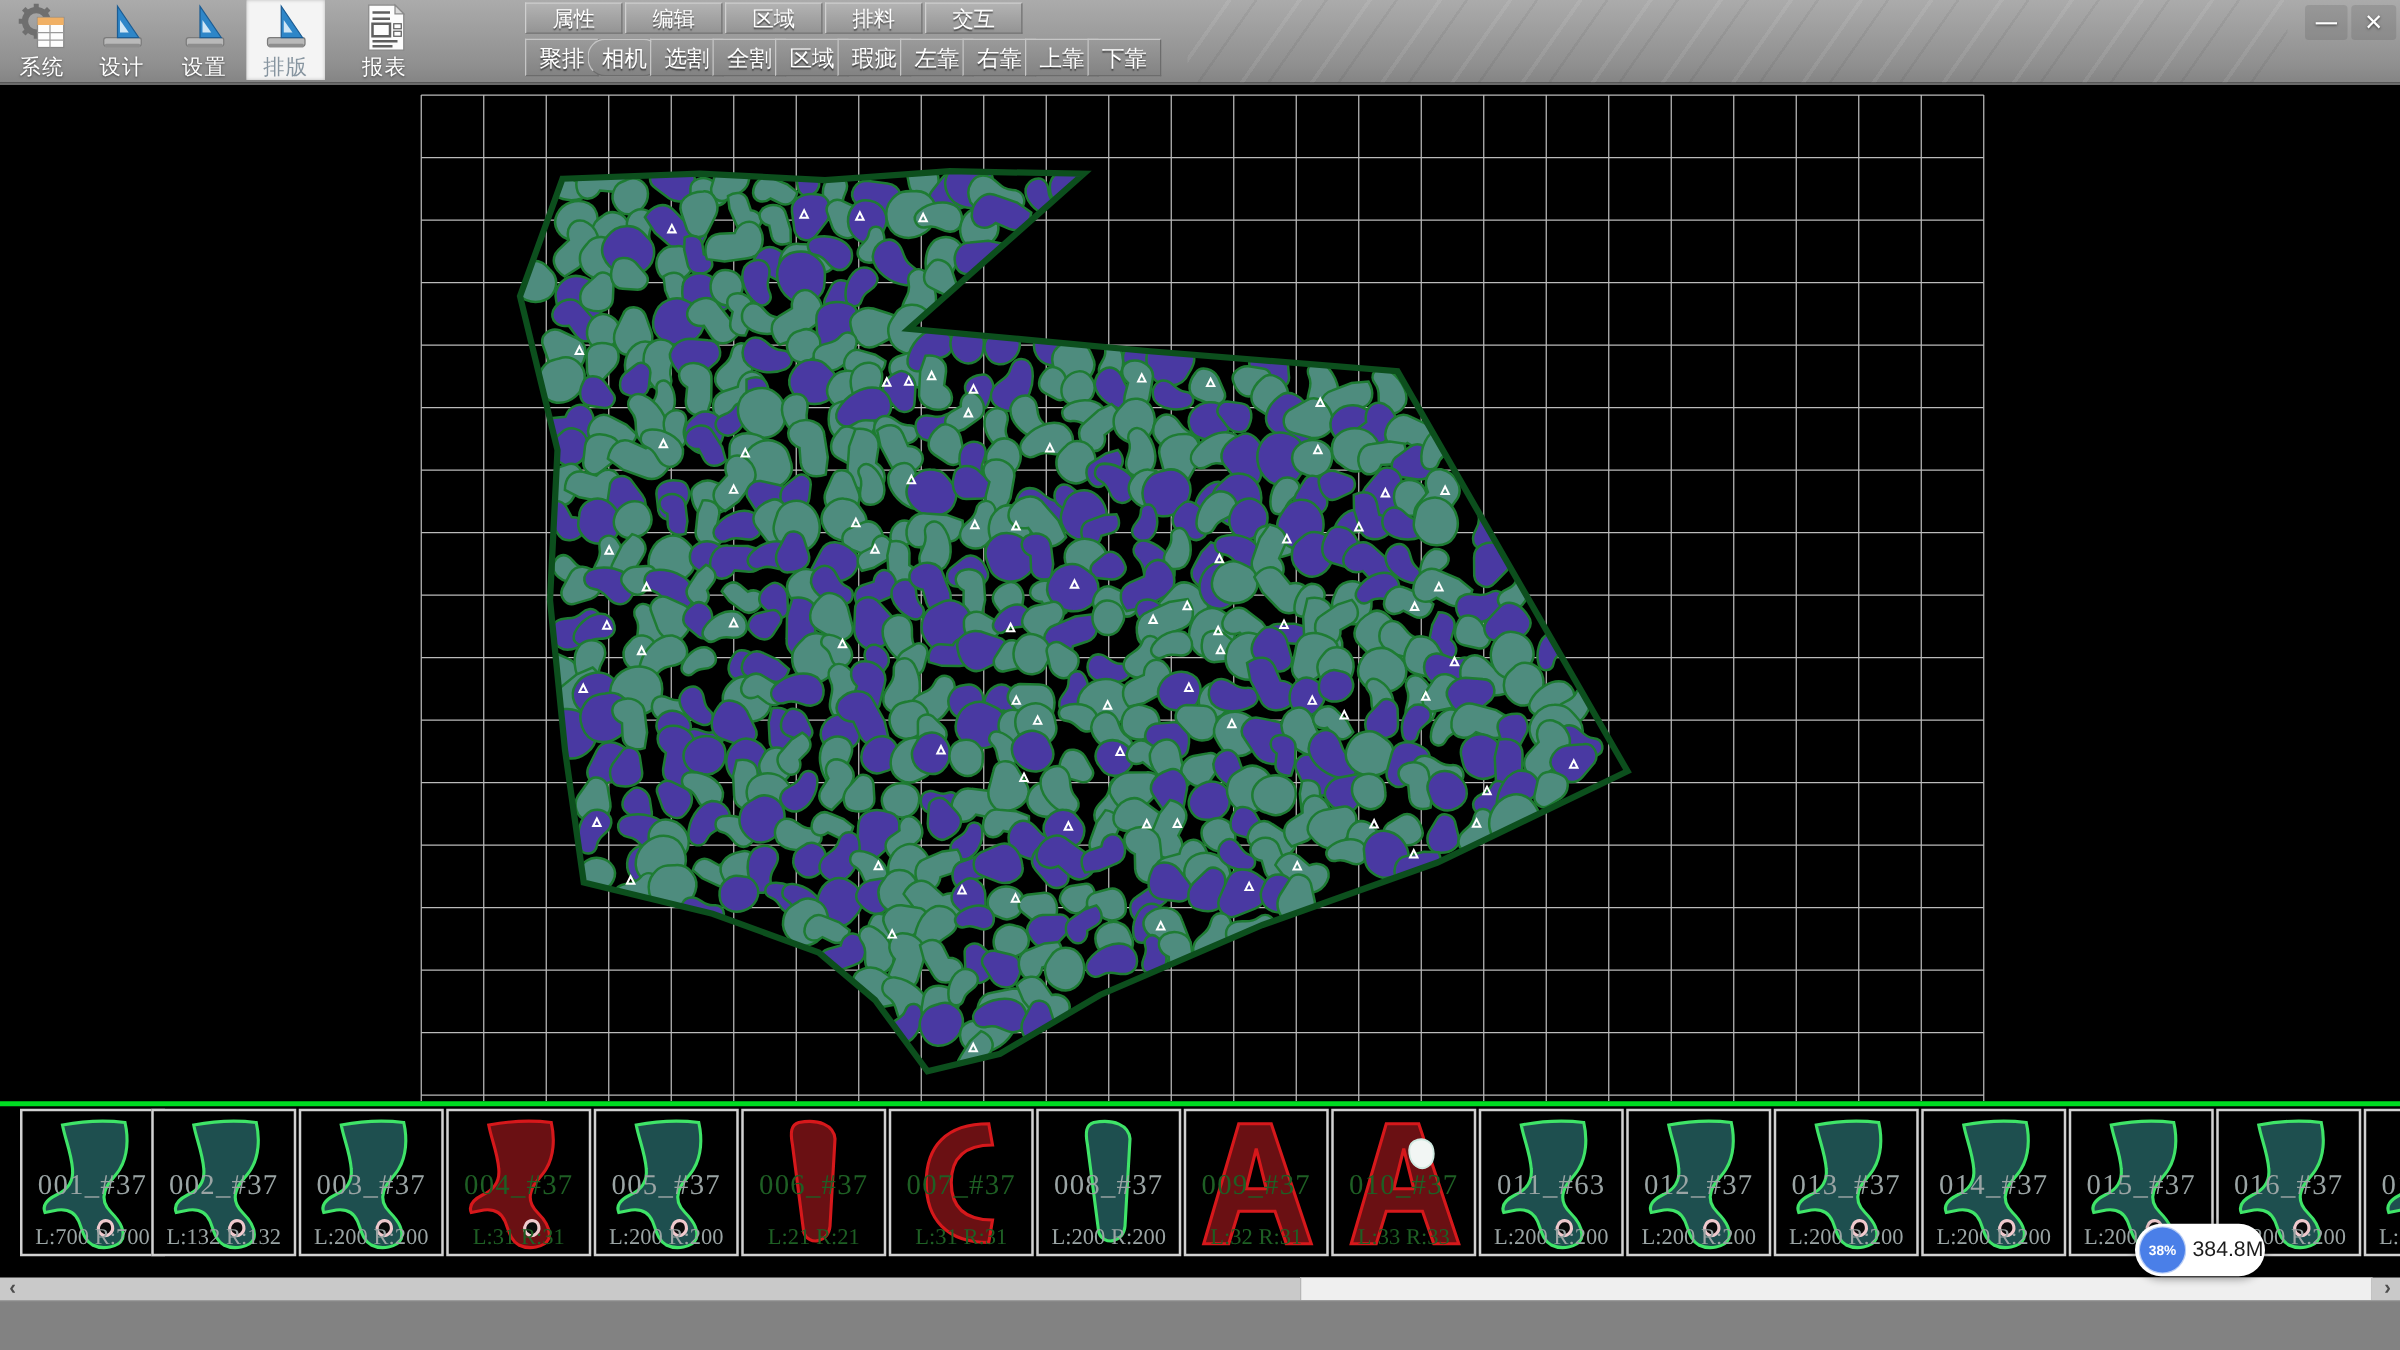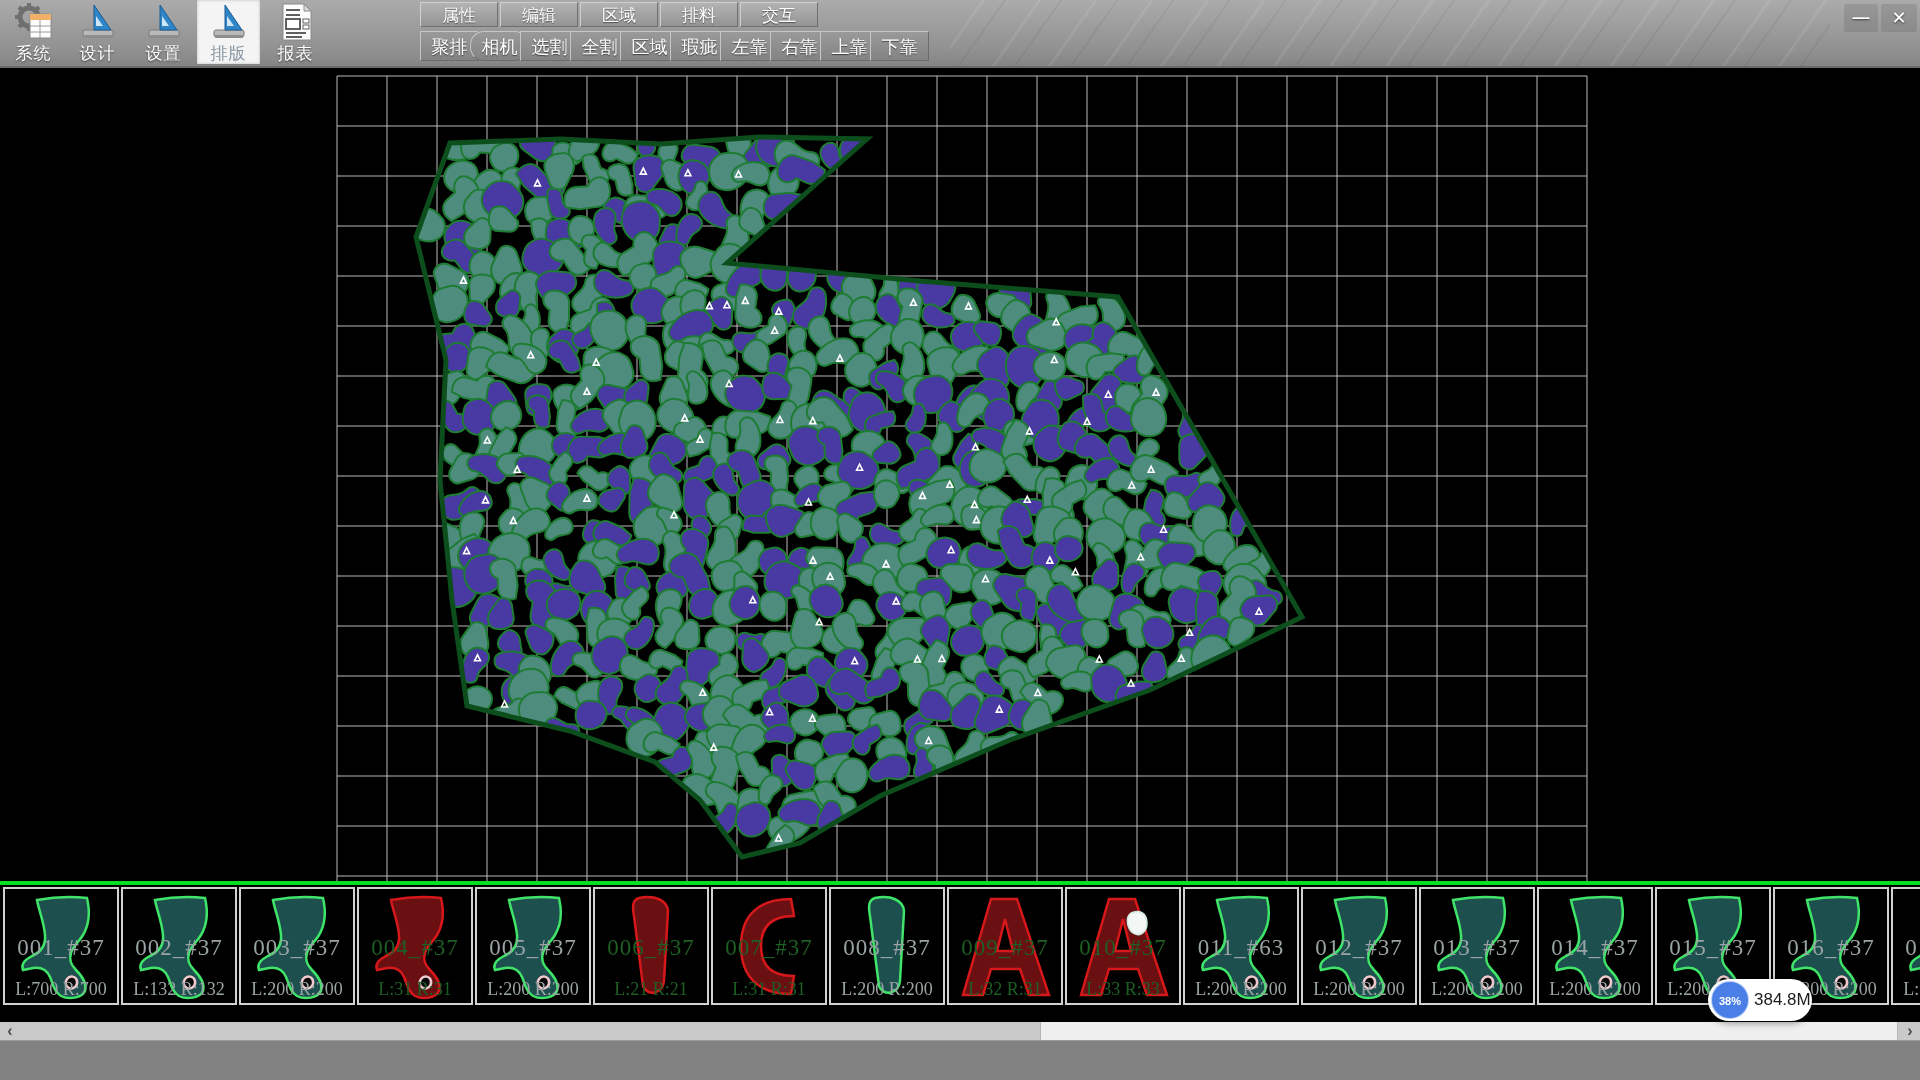--- a/index.html
+++ b/index.html
@@ -112,21 +112,21 @@
         </div>
         <div class="mainbtn active" style="left: 197px;">
           <span class="micon"><svg viewBox="0 0 40 40">
               <rect x="5" y="28" width="30" height="7" rx="2" fill="#b9b9b9" stroke="#7b7b7b"></rect>
               <rect x="6" y="33" width="28" height="3" rx="1" fill="#8d8d8d"></rect>
               <path d="M16,3 L16,28 L33,28 Z" fill="#2e86c8" stroke="#1b5c93"></path>
               <path d="M18,14 L18,24 L25,24 Z" fill="#cfe6f5"></path>
             </svg></span>
           <span class="mlbl">排版</span>
         </div>
-        <div class="mainbtn" style="left: 264px;">
+        <div class="mainbtn" style="left: 276px;">
           <span class="micon"><svg viewBox="0 0 40 40">
               <path d="M7,2 L28,2 L35,9 L35,38 L7,38 Z" fill="#fdfdfd" stroke="#8a8a8a"></path>
               <path d="M28,2 L28,9 L35,9 Z" fill="#d9d9d9" stroke="#8a8a8a"></path>
               <g stroke="#5f5f5f" stroke-width="2">
                 <line x1="10" y1="8" x2="24" y2="8"></line>
                 <line x1="10" y1="13" x2="24" y2="13"></line>
               </g>
               <rect x="10" y="17" width="14" height="10" fill="none" stroke="#5f5f5f" stroke-width="2"></rect>
               <rect x="27" y="17" width="6" height="4" fill="none" stroke="#5f5f5f"></rect>
               <rect x="27" y="23" width="6" height="4" fill="none" stroke="#5f5f5f"></rect>
@@ -853,21 +853,21 @@
           <path d="M710.7,750.1 l3,-6 l3,6 z" fill="none" stroke="#ffffff" stroke-width="1.6"></path>
           <path d="M925.6,743.5 l3,-6 l3,6 z" fill="none" stroke="#ffffff" stroke-width="1.6"></path>
           <path d="M775.6,841.0 l3,-6 l3,6 z" fill="none" stroke="#ffffff" stroke-width="1.6"></path>
         </g>
         <polygon points="450,143 560,139 660,144 760,137 867,139 727,263 920,281 1118,297 1302,617 1150,690 1010,740 880,796 800,843 742,857 700,800 655,762 570,731 467,706 452,600 440,480 446,360 416,237" fill="none" stroke="#0c4f1d" stroke-width="5"></polygon>
       </svg></div>
 
   <div id="strip">
     <div id="strip-line" style="background: rgb(0, 221, 34);"></div>
     <div id="cells">
-        <div class="cell" style="left: 3px;">
+        <div class="cell" style="left: 16px;">
           <svg width="100" height="112" viewBox="0 0 100 112">
             <path d="M24,9 C40,6 58,5 74,7 C77,20 76,34 70,44 C66,51 60,55 58,62 C56,68 58,74 63,79 C70,86 74,93 72,100 C69,107 56,109 48,105 C41,101 40,93 37,86 C34,79 28,76 20,77 L10,79 C8,74 11,69 19,65 C28,61 33,54 32,44 C31,31 26,20 24,9 Z" fill="#1e4f4f" stroke="#3fe468" stroke-width="2.5" fill-rule="evenodd"></path>
             <path d="M54,88 C57,84 63,85 64,90 C65,95 60,99 56,97 C52,95 52,91 54,88 Z" fill="#0a0a0a" stroke="#efc9cd" stroke-width="2.5"></path>
           </svg>
           <div class="part-name t-gray">001_#37</div>
           <div class="part-lr t-gray">L:700 R:700</div>
         </div>
         <div class="cell" style="left: 121px; padding-left: 24px;">
           <svg width="100" height="112" viewBox="0 0 100 112">
             <path d="M24,9 C40,6 58,5 74,7 C77,20 76,34 70,44 C66,51 60,55 58,62 C56,68 58,74 63,79 C70,86 74,93 72,100 C69,107 56,109 48,105 C41,101 40,93 37,86 C34,79 28,76 20,77 L10,79 C8,74 11,69 19,65 C28,61 33,54 32,44 C31,31 26,20 24,9 Z" fill="#1e4f4f" stroke="#3fe468" stroke-width="2.5" fill-rule="evenodd"></path>

